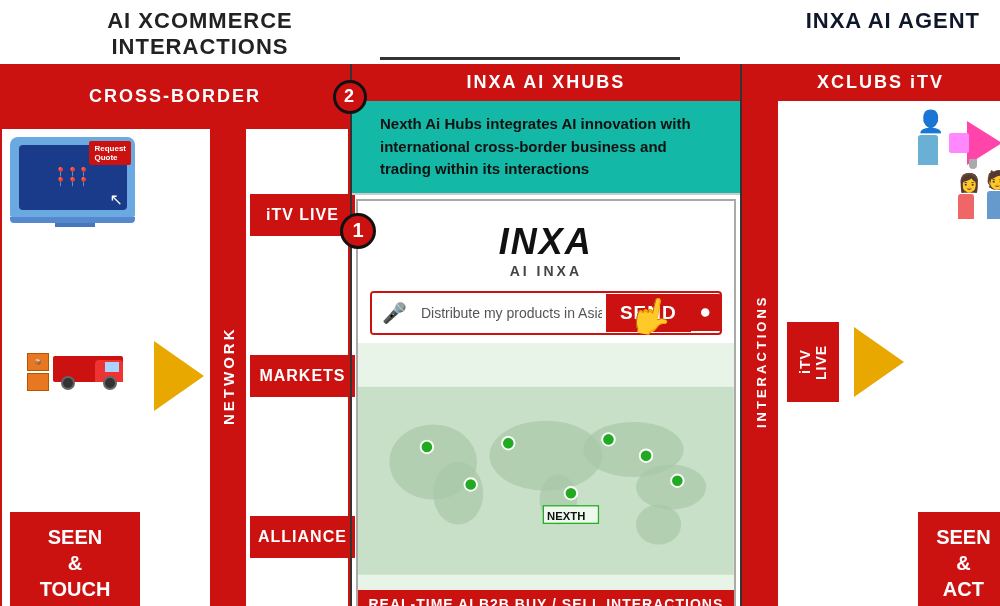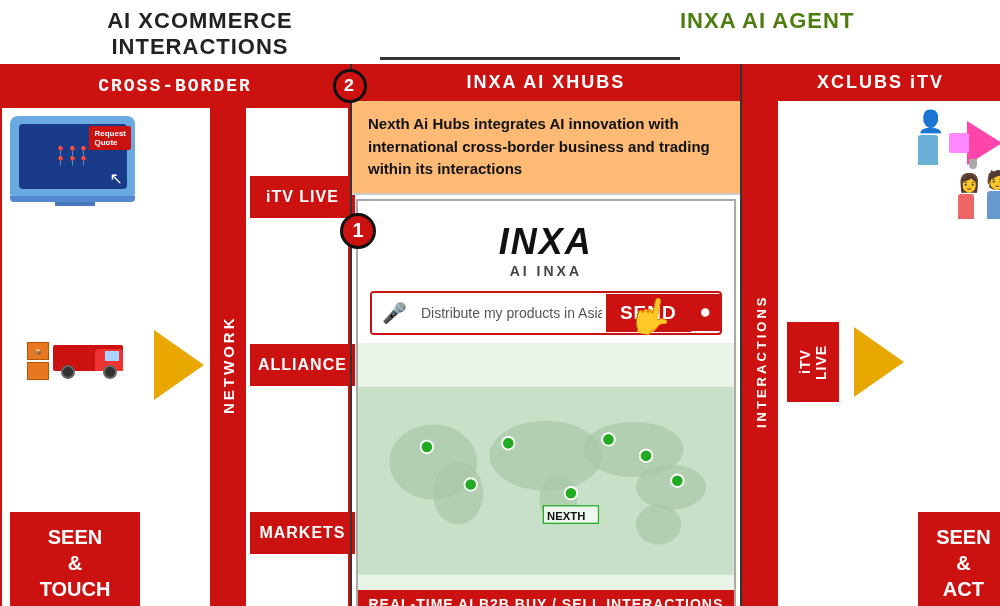--- a/index.html
+++ b/index.html
@@ -23,23 +23,23 @@
       font-size: 22px;
       font-weight: 900;
       color: #222;
       letter-spacing: 1px;
       text-align: center;
       flex: 1;
     }
     .top-title-right {
       font-size: 22px;
       font-weight: 900;
-      color: #4d7c0f;
+      color: #0f172a;
       letter-spacing: 1px;
-      text-align: left;
+      text-align: right;
       flex: 0 0 300px;
     }
 
     
     .main-layout {
       display: flex;
       width: 1000px;
       height: 560px;
       position: relative;
     }
@@ -52,26 +52,25 @@
     }
 
     
     .section-header {
       background: #cc1111;
       color: #fff;
       font-weight: 900;
       font-size: 18px;
       letter-spacing: 2px;
       text-align: center;
-      padding: 12px 0;
+      padding: 22px 0;
       position: relative;
       display: flex;
       align-items: center;
       justify-content: center;
-      font-family: Liberation Mono, monospace;
     }
     .badge-circle {
       width: 34px;
       height: 34px;
       border-radius: 50%;
       background: #cc1111;
       border: 3px solid #111;
       display: flex;
       align-items: center;
       justify-content: center;
@@ -176,23 +175,23 @@
       background: #cc1111;
       color: #fff;
       font-weight: 900;
       font-size: 18px;
       letter-spacing: 2px;
       text-align: center;
       padding: 8px 0;
     }
 
     .center-top {
-      padding: 12px 16px;
+      padding: 12px 28px;
       border-bottom: 2px solid #ccc;
-      background: #fdba74;
+      background: #14b8a6;
     }
     .center-top p {
       font-size: 15px;
       font-weight: 700;
       line-height: 1.5;
       color: #111;
     }
 
     .center-main {
       flex: 1;
@@ -459,21 +458,21 @@
 
         <div class="left-illustration">
 
           <div style="position:relative; width:130px; height:90px;">
             <div style="width:125px; height:80px; background:#6aaae0; border-radius:8px 8px 2px 2px; position:relative; overflow:hidden; display:flex; align-items:center; justify-content:center;">
               <div style="width:108px; height:65px; background:#1a3a8a; border-radius:4px; display:flex; align-items:center; justify-content:center; position:relative;">
 
                 <div style="color:#4fc; font-size:9px; text-align:center; font-weight:bold;">📍📍📍<br>📍📍📍</div>
               </div>
 
-              <div class="request-quote-btn" style="position:absolute; top:10px; right:4px; font-size:8px; padding:3px 5px;">
+              <div class="request-quote-btn" style="position:absolute; top:4px; right:4px; font-size:8px; padding:3px 5px;">
                 Request<br>Quote
               </div>
 
               <div style="position:absolute; bottom:8px; right:12px; color:#fff; font-size:16px;">↖</div>
             </div>
             <div style="width:125px; height:6px; background:#5588cc; border-radius:0 0 4px 4px;"></div>
             <div style="width:40px; height:4px; background:#4477bb; margin:0 auto;"></div>
           </div>
 
           <div style="display:flex; align-items:center; gap:4px; margin-top:4px;">
@@ -501,22 +500,22 @@
         </div>
 
         <div style="display:flex; align-items:center; padding:0 2px;">
           <div class="arrow-right"></div>
         </div>
 
         <div class="network-bar">NETWORK</div>
 
         <div class="menu-items">
           <div class="menu-item">iTV LIVE</div>
+          <div class="menu-item">MARKETS</div>
           <div class="menu-item">ALLIANCE</div>
-          <div class="menu-item">MARKETS</div>
         </div>
       </div>
     </div>
 
     <div class="center-col">
       <div class="center-header">INXA AI XHUBS</div>
 
       <div class="center-top">
         <p>Nexth Ai Hubs integrates AI innovation with international cross-border business and trading within its interactions</p>
       </div>

